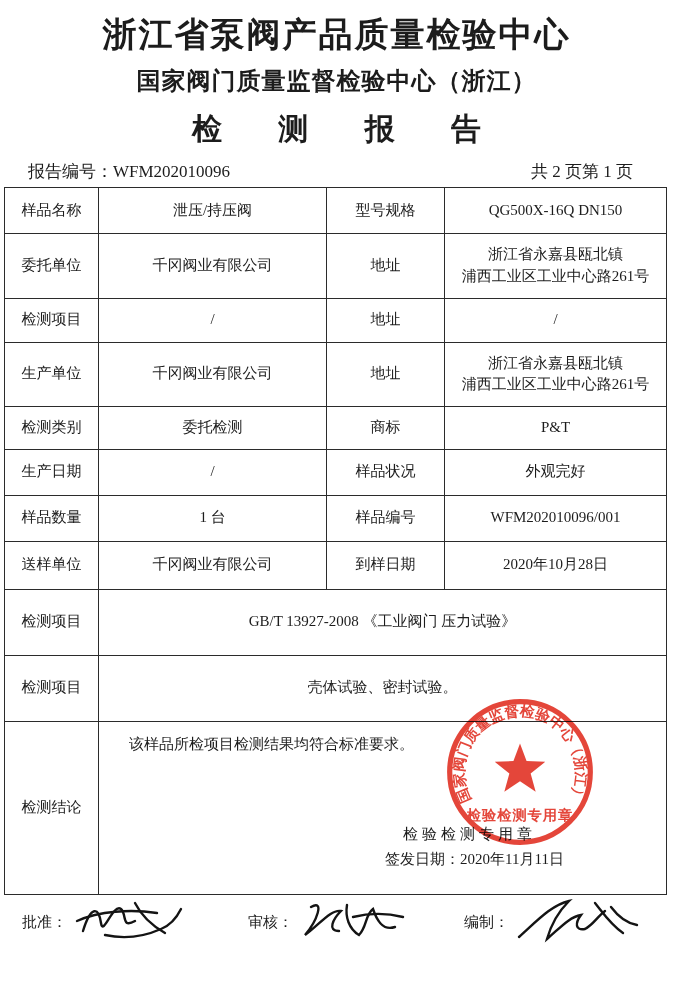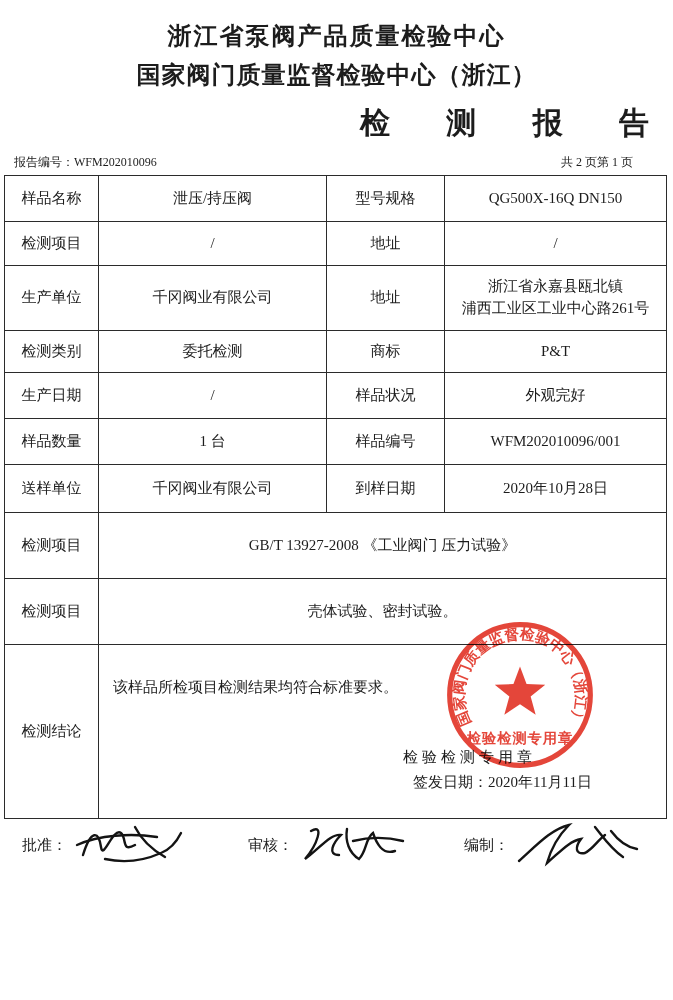--- a/index.html
+++ b/index.html
@@ -5,50 +5,50 @@
   * { box-sizing: border-box; margin: 0; padding: 0; }
   html, body { width: 673px; background: #ffffff; }
   body {
     position: relative;
     height: 1000px;
     font-family: "Liberation Serif", "DejaVu Serif", serif;
     color: #1c1c1c;
     overflow: hidden;
   }
   .org-line1 {
-    margin-top: 20px;
+    margin-top: 12px;
     text-align: center;
     font-family: "Liberation Sans", "DejaVu Sans", sans-serif;
     font-weight: bold;
-    font-size: 24px;
+    font-size: 34px;
     letter-spacing: 2px;
   }
   .org-line2 {
     margin-top: 7px;
     text-align: center;
     font-family: "Liberation Sans", "DejaVu Sans", sans-serif;
     font-weight: bold;
     font-size: 24px;
     letter-spacing: 1px;
   }
   .report-title {
     margin-top: 12px;
-    text-align: right;
+    text-align: center;
     font-family: "Liberation Sans", "DejaVu Sans", sans-serif;
     font-weight: bold;
     font-size: 30px;
     letter-spacing: 24px;
     padding-left: 24px; 
   }
   .report-meta {
     display: flex;
     justify-content: space-between;
     align-items: flex-end;
-    margin: 10px 30px 4px 14px;
-    font-size: 12px;
+    margin: 10px 30px 4px 28px;
+    font-size: 17px;
   }
   .report-meta .pages { display: flex; margin-right: 10px; }
   table.report {
     margin-left: 4px;
     width: 662px;
     border-collapse: collapse;
     table-layout: fixed;
     font-size: 15px;
   }
   table.report td {
@@ -58,38 +58,37 @@
     text-align: center;
     white-space: pre-line;
     line-height: 1.45;
   }
   td.cell-left {
     text-align: left;
     vertical-align: top;
     padding: 11px 14px;
   }
   td.conclusion-cell { position: relative; overflow: visible; }
-  .conclusion-text { position: absolute; top: 12px; left: 14px; margin-top: 20px; }
+  .conclusion-text { position: absolute; top: 12px; left: 30px; }
   .seal-label {
     position: absolute;
     top: 102px;
     left: 304px;
     font-size: 15px;
     letter-spacing: 4px;
     color: #1c1c1c;
     z-index: 1;
   }
   .issue-date {
     position: absolute;
     top: 127px;
     left: 286px;
     font-size: 15px;
     color: #1c1c1c;
     z-index: 1;
-    margin-left: 28px;
   }
   .stamp {
     position: absolute;
     top: -26px;
     left: 345px;
     width: 152px;
     height: 152px;
     z-index: 2;
     mix-blend-mode: multiply;
     opacity: 0.93;
@@ -129,20 +128,27 @@
       <col style="width:118px">
       <col style="width:222px">
     </colgroup>
 
   <tbody>
       <tr style="height:46px">
     <td>样品名称</td>
     <td>泄压/持压阀</td>
     <td>型号规格</td>
     <td>QG500X-16Q DN150</td>
+  </tr>
+  <tr style="height:54px">
+    <td>委托单位</td>
+    <td>千冈阀业有限公司</td>
+    <td>地址</td>
+    <td>浙江省永嘉县瓯北镇
+浦西工业区工业中心路261号</td>
   </tr>
   <tr style="height:44px">
     <td>检测项目</td>
     <td>/</td>
     <td>地址</td>
     <td>/</td>
   </tr>
   <tr style="height:54px">
     <td>生产单位</td>
     <td>千冈阀业有限公司</td>

